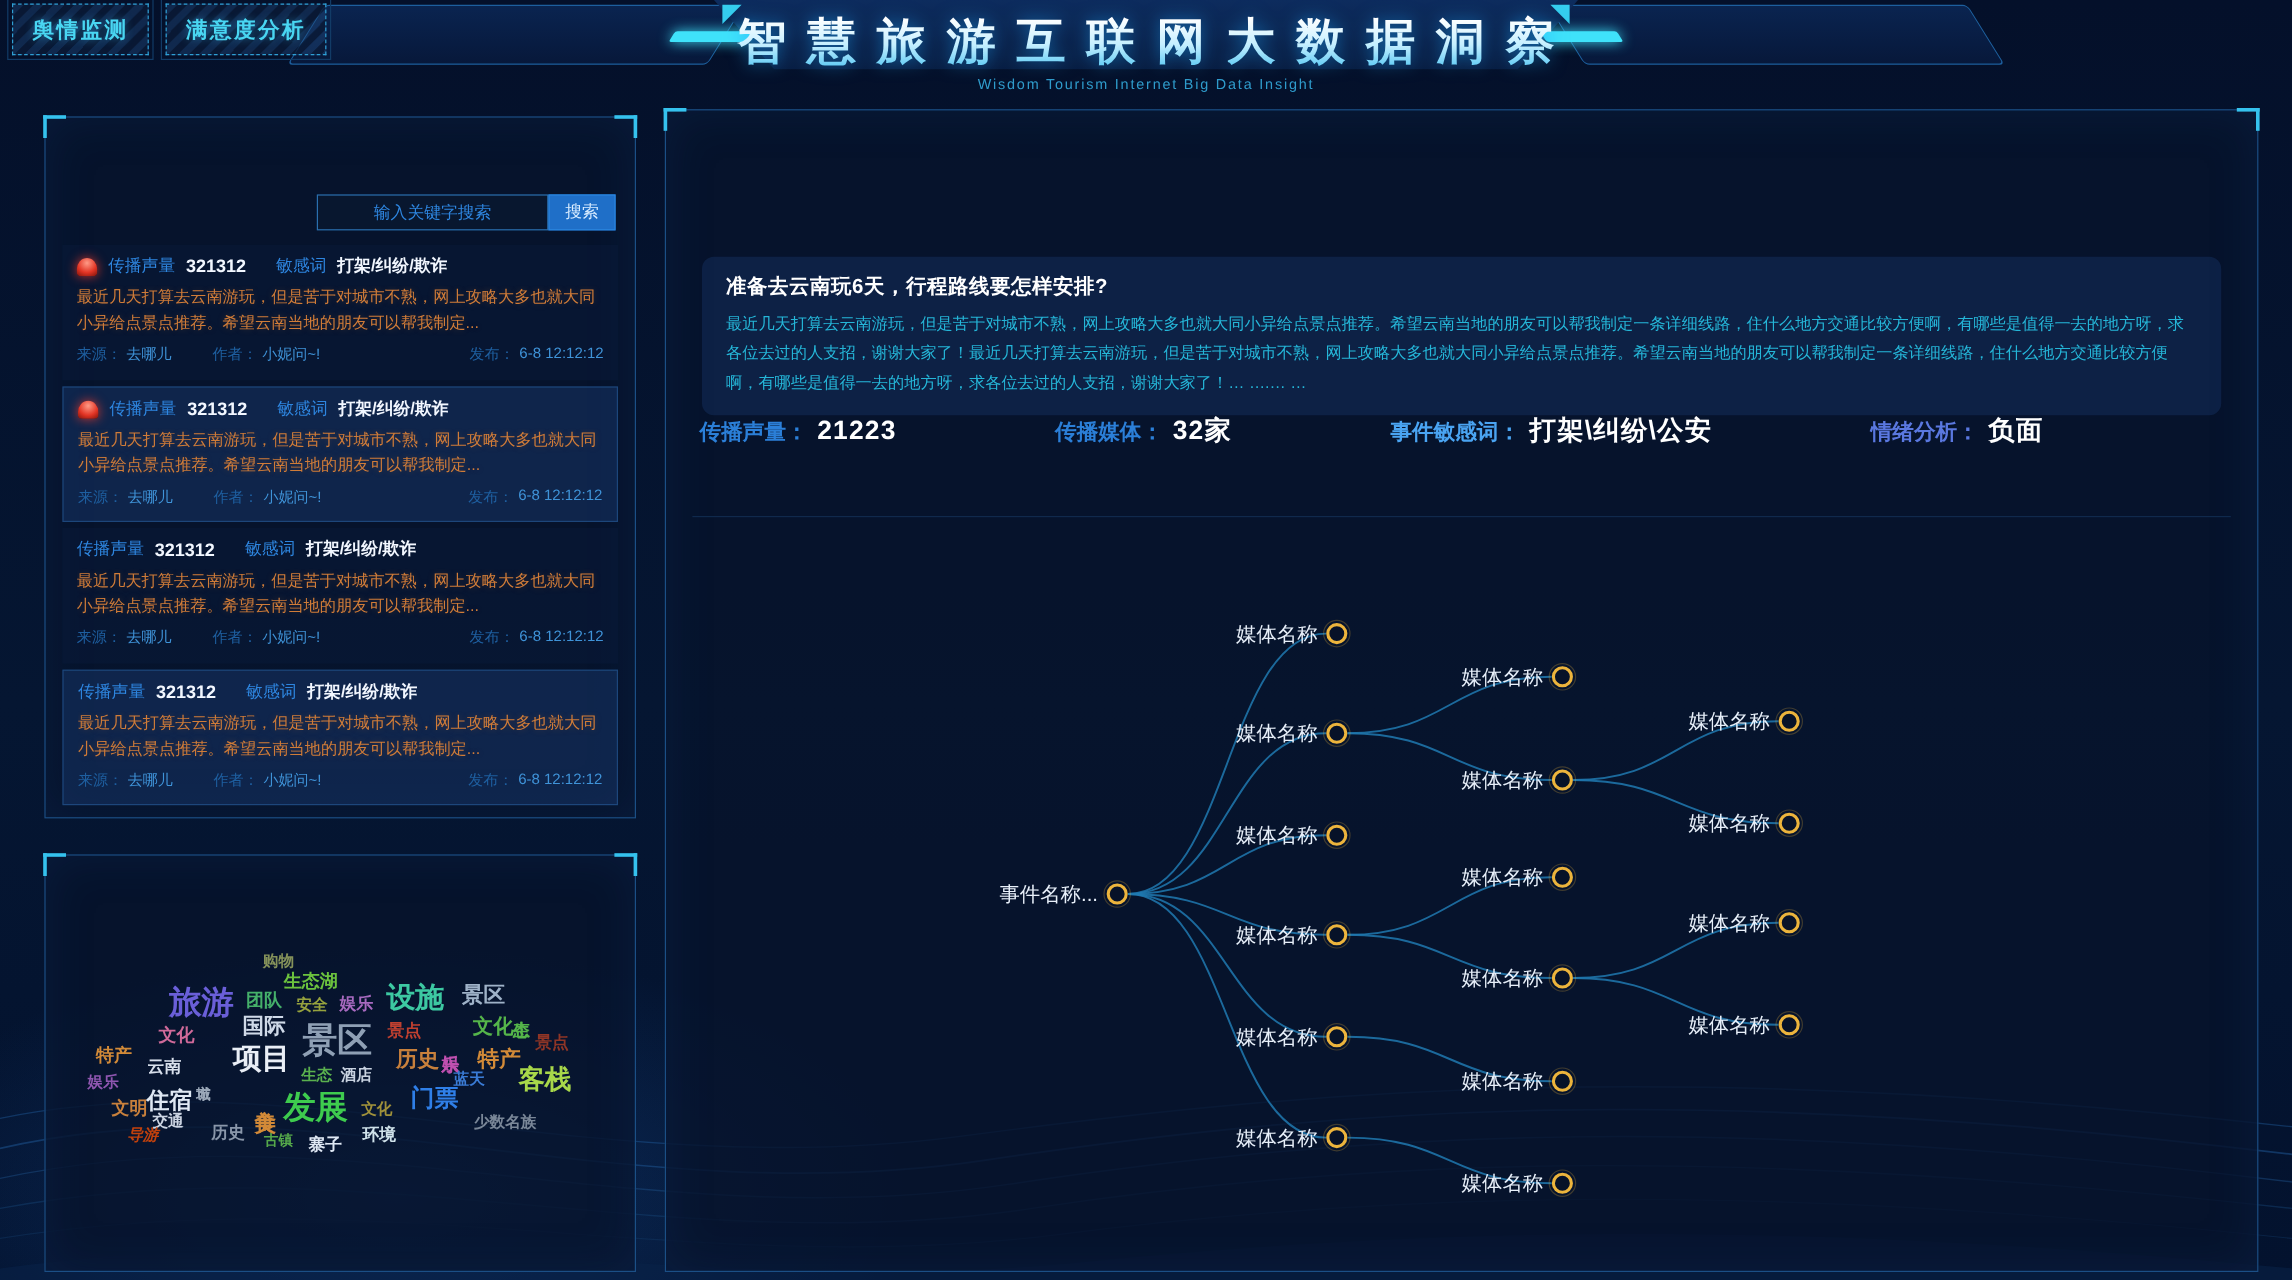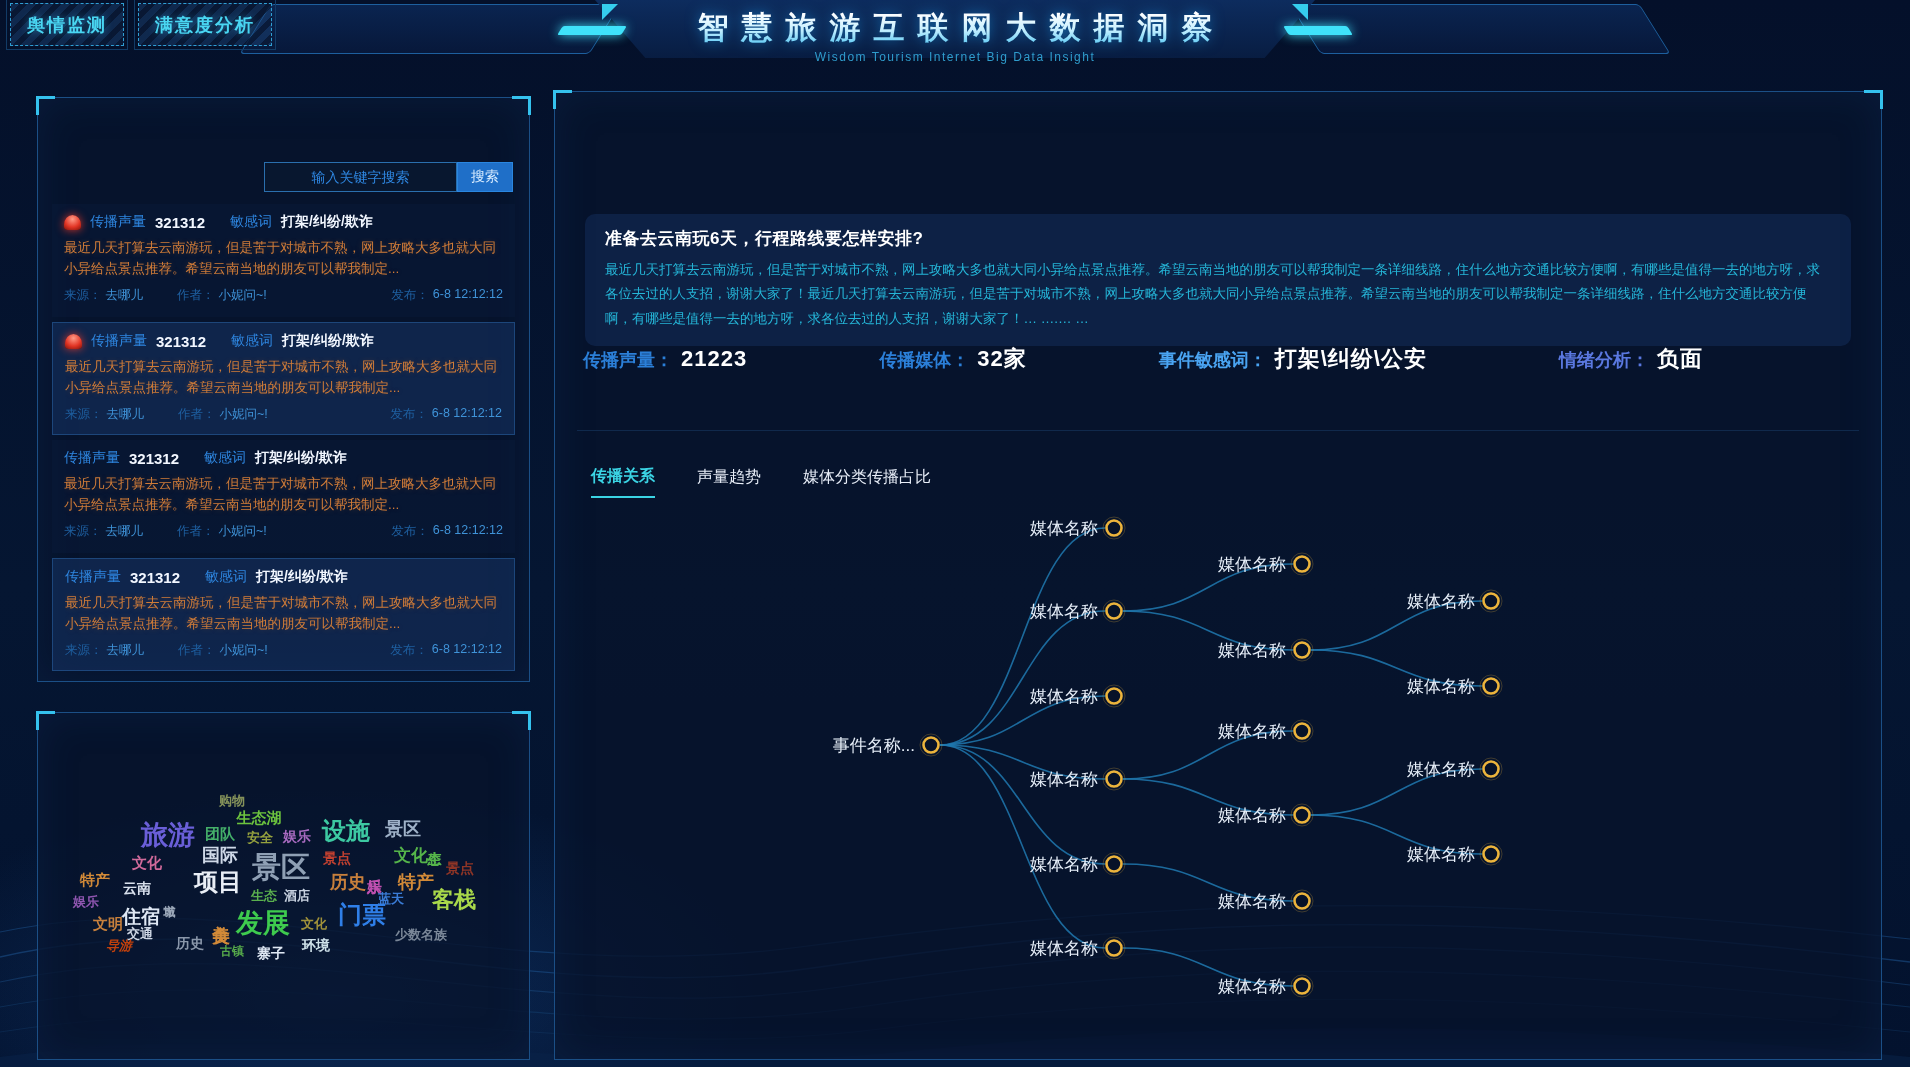--- a/index.html
+++ b/index.html
@@ -35,21 +35,21 @@
   .wing-r { right:255px; transform:skewX(32deg); }
   .wing-accent { position:absolute; top:26px; width:64px; height:9px; background:#3fe2fa;
     box-shadow:0 0 10px #3fe2fa; border-radius:2px; }
   .acc-l { left:560px; transform:skewX(-32deg); }
   .acc-r { right:560px; transform:skewX(32deg); }
   .tri { position:absolute; top:4px; width:0; height:0; border-style:solid; }
   .tri-l { left:602px; border-width:16px 16px 0 0; border-color:#35cdee transparent transparent transparent; }
   .tri-r { right:602px; border-width:0 16px 16px 0; border-color:transparent #35cdee transparent transparent; }
   .app-title {
     position:relative; display:inline-block; margin-top:7px;
-    font-size:31px; font-weight:bold; letter-spacing:.42em; text-indent:.42em;
+    font-size:41px; font-weight:bold; letter-spacing:.42em; text-indent:.42em;
     background:linear-gradient(180deg,#ffffff 15%,#c4efff 55%,#4ec4f2 95%);
     -webkit-background-clip:text; background-clip:text; color:transparent;
     filter:drop-shadow(0 0 7px rgba(30,170,255,.55));
   }
   .app-subtitle { position:relative; font-size:12px; color:#2f9ccc; letter-spacing:1.5px; margin-top:1px; }
   
   .panel { position:absolute; background:rgba(7,20,44,.82); border:1px solid #1b4f86;
     box-shadow:inset 0 0 40px rgba(18,60,120,.22); z-index:4; }
   .panel::before,.panel::after { content:""; position:absolute; top:-2px; width:16px; height:16px; }
   .panel::before { left:-2px; border-top:3px solid #35c2ee; border-left:3px solid #35c2ee; }
@@ -277,21 +277,21 @@
       <span class="w" style="left: 246px; top: 111px; font-size: 13px; color: rgb(200, 210, 224);">酒店</span>
       <span class="w" style="left: 297px; top: 97px; font-size: 18px; color: rgb(200, 128, 60);">历史</span>
       <span class="w" style="left: 365px; top: 97px; font-size: 18px; color: rgb(210, 138, 56);">特产</span>
       <span class="w" style="left: 35px; top: 117px; font-size: 13px; color: rgb(143, 86, 176);">娱乐</span>
       <span class="w" style="left: 90px; top: 132px; font-size: 19px; color: rgb(223, 232, 244);">住宿</span>
       <span class="w v" style="left: 170px; top: 126px; font-size: 18px; color: rgb(210, 138, 56);">美食</span>
       <span class="w" style="left: 212px; top: 138px; font-size: 27px; color: rgb(62, 203, 78);">发展</span>
       <span class="w" style="left: 340px; top: 114px; font-size: 13px; color: rgb(58, 123, 213);">蓝天</span>
       <span class="w" style="left: 403px; top: 115px; font-size: 22px; color: rgb(168, 216, 74);">客栈</span>
       <span class="w" style="left: 263px; top: 139px; font-size: 13px; color: rgb(160, 145, 58);">文化</span>
-      <span class="w" style="left: 311px; top: 130px; font-size: 24px; color: rgb(47, 127, 232);">门票</span>
+      <span class="w" style="left: 311px; top: 130px; font-size: 20px; color: rgb(47, 127, 232);">门票</span>
       <span class="w" style="left: 57px; top: 139px; font-size: 15px; color: rgb(200, 128, 60);">文明</span>
       <span class="w" style="left: 89px; top: 149px; font-size: 13px; color: rgb(205, 214, 228);">交通</span>
       <span class="w" style="left: 68px; top: 161px; font-size: 13px; color: #c2410c; font-style: italic;">导游</span>
       <span class="w" style="left: 139px; top: 159px; font-size: 14px; color: rgb(138, 151, 170);">历史</span>
       <span class="w" style="left: 181px; top: 166px; font-size: 12px; color: rgb(85, 168, 74);">古镇</span>
       <span class="w" style="left: 220px; top: 169px; font-size: 14px; color: rgb(223, 232, 244);">寨子</span>
       <span class="w" style="left: 265px; top: 161px; font-size: 14px; color: rgb(207, 226, 234);">环境</span>
       <span class="w" style="left: 370px; top: 150px; font-size: 13px; color: rgb(122, 135, 152);">少数名族</span>
     </div>
 </section>
@@ -301,25 +301,20 @@
     <h3>准备去云南玩6天，行程路线要怎样安排?</h3>
     <p>最近几天打算去云南游玩，但是苦于对城市不熟，网上攻略大多也就大同小异给点景点推荐。希望云南当地的朋友可以帮我制定一条详细线路，住什么地方交通比较方便啊，有哪些是值得一去的地方呀，求各位去过的人支招，谢谢大家了！最近几天打算去云南游玩，但是苦于对城市不熟，网上攻略大多也就大同小异给点景点推荐。希望云南当地的朋友可以帮我制定一条详细线路，住什么地方交通比较方便啊，有哪些是值得一去的地方呀，求各位去过的人支招，谢谢大家了！… ….… …</p>
   </div>
   <div id="an-stats">
       <span class="st"><span class="st-lbl" style="color: rgb(43, 127, 216);">传播声量：</span><span class="st-val">21223</span></span>
       <span class="st"><span class="st-lbl" style="color: rgb(43, 127, 216);">传播媒体：</span><span class="st-val">32家</span></span>
       <span class="st"><span class="st-lbl" style="color: rgb(74, 164, 242);">事件敏感词：</span><span class="st-val">打架\纠纷\公安</span></span>
       <span class="st"><span class="st-lbl" style="color: rgb(90, 120, 224);">情绪分析：</span><span class="st-val">负面</span></span>
     </div>
   <div class="an-divider"></div>
-  <div id="an-tabs">
-      <button class="an-tab active">传播关系</button>
-      <button class="an-tab">声量趋势</button>
-      <button class="an-tab">媒体分类传播占比</button>
-    </div>
   <svg id="tree" width="1320" height="560" viewBox="0 0 1320 560">
       <path d="M381,253 C463.5,253 463.5,36 546,36" fill="none" stroke="#2079b0" stroke-width="1.6" opacity="0.85"></path>
       <path d="M381,253 C463.5,253 463.5,119 546,119" fill="none" stroke="#2079b0" stroke-width="1.6" opacity="0.85"></path>
       <path d="M381,253 C463.5,253 463.5,204 546,204" fill="none" stroke="#2079b0" stroke-width="1.6" opacity="0.85"></path>
       <path d="M381,253 C463.5,253 463.5,287 546,287" fill="none" stroke="#2079b0" stroke-width="1.6" opacity="0.85"></path>
       <path d="M381,253 C463.5,253 463.5,372 546,372" fill="none" stroke="#2079b0" stroke-width="1.6" opacity="0.85"></path>
       <path d="M381,253 C463.5,253 463.5,456 546,456" fill="none" stroke="#2079b0" stroke-width="1.6" opacity="0.85"></path>
       <path d="M564,119 C649,119 649,72 734,72" fill="none" stroke="#2079b0" stroke-width="1.6" opacity="0.85"></path>
       <path d="M564,119 C649,119 649,158 734,158" fill="none" stroke="#2079b0" stroke-width="1.6" opacity="0.85"></path>
       <path d="M564,287 C649,287 649,239 734,239" fill="none" stroke="#2079b0" stroke-width="1.6" opacity="0.85"></path>

